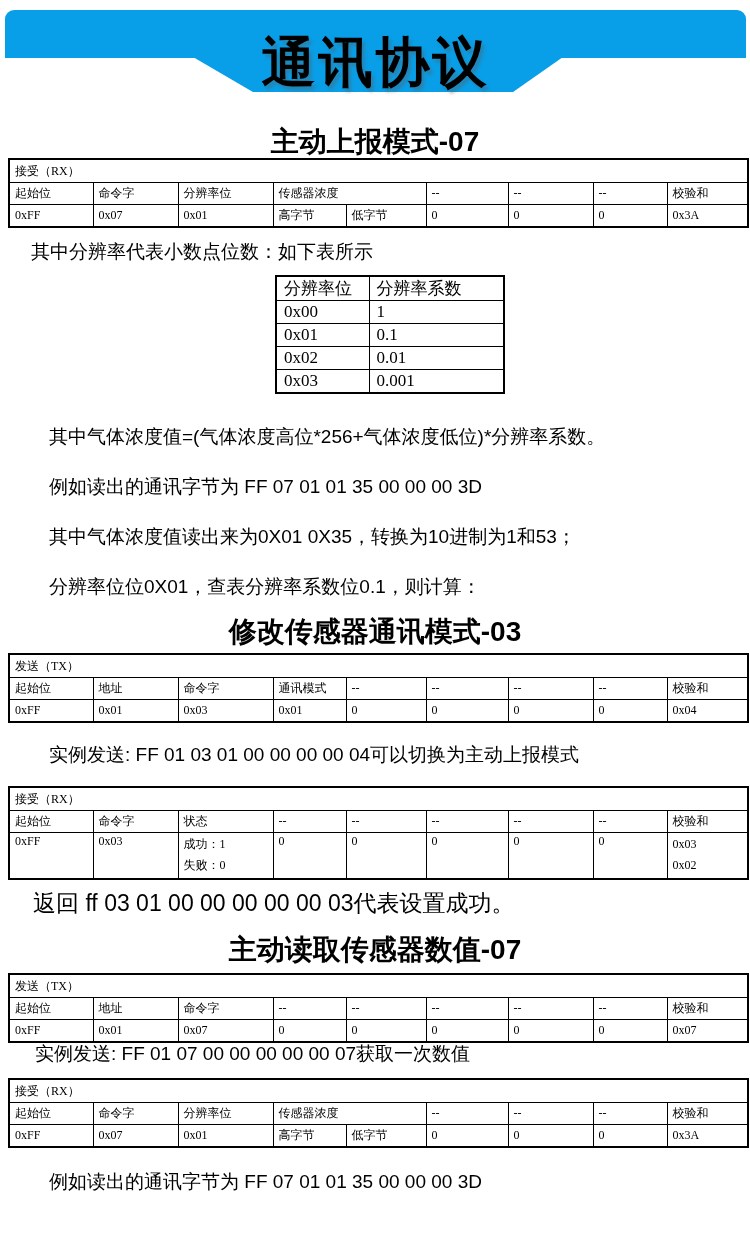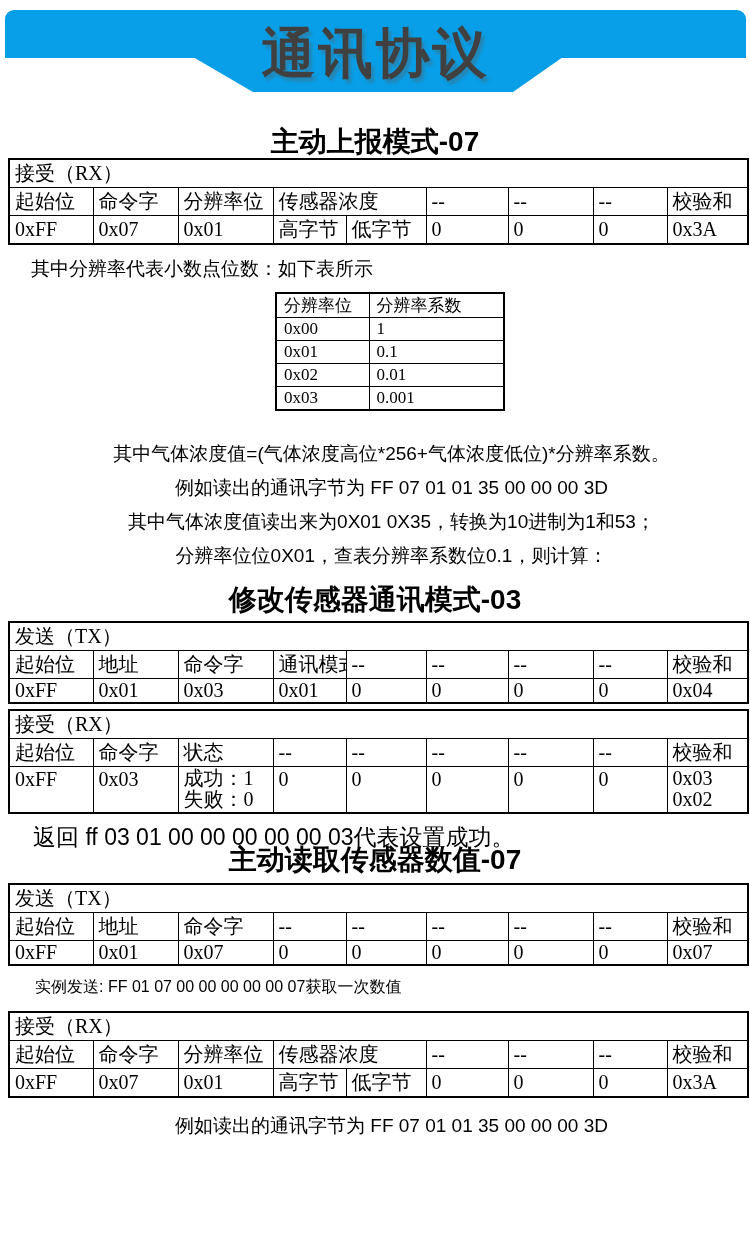--- a/index.html
+++ b/index.html
@@ -5,35 +5,35 @@
   html,body{margin:0;padding:0;background:#fff;}
   body{width:750px;height:1237px;overflow:hidden;color:#000;
        font-family:"Liberation Sans","DejaVu Sans",sans-serif;}
 
   
   .banner{position:relative;margin:10px 4px 0 5px;height:48px;
           background:#089fe8;border-radius:9px 9px 0 0;}
   .banner-trap{position:absolute;top:47px;left:188px;width:370px;height:35px;
           background:#089fe8;
           clip-path:polygon(0 0,100% 0,86.5% 100%,16.2% 100%);}
-  .banner-title{position:absolute;top:8px;left:0;right:0;text-align:center;
-          color:#404040;font-size:54px;font-weight:bold;letter-spacing:3px;
+  .banner-title{position:absolute;top:17px;left:0;right:0;text-align:center;
+          color:#000000;font-size:54px;font-weight:bold;letter-spacing:3px;
           line-height:70px;text-shadow:3px 4px 3px rgba(90,90,90,.35);}
 
   
   .sec-title{margin:0;text-align:center;font-size:28px;font-weight:bold;
           line-height:24px;}
   #t-s1{margin-top:72px;}
   #t-s2{margin-top:15px;}
-  #t-s3{}
+  #t-s3{margin-top:24px;}
 
   
   table.frame{border-collapse:collapse;table-layout:fixed;width:739px;
           margin-left:8px;border:2px solid #000;
-          font-family:"Liberation Serif","DejaVu Serif",serif;font-size:20px;}
+          font-family:"Liberation Serif","DejaVu Serif",serif;font-size:12px;}
   table.frame td{border:1px solid #000;padding:0 5px;height:21px;
           vertical-align:middle;overflow:hidden;white-space:nowrap;}
   table.frame tr.label-row td{height:22px;}
   table.frame tr.tall td{height:44px;vertical-align:top;padding-top:1px;}
   .cell-line{line-height:21px;}
 
   #tbl-rx1{margin-top:4px;}
   #tbl-tx1{margin-top:9px;}
   #tbl-rx2{margin-top:3px;}
   #tbl-tx2{margin-top:11px;}
@@ -42,27 +42,27 @@
   
   table.res{border-collapse:collapse;table-layout:fixed;width:228px;
           margin:12px 0 0 275px;border:2px solid #000;
           font-family:"Liberation Serif","DejaVu Serif",serif;font-size:17px;}
   table.res td{border:1px solid #000;padding:0 7px;height:22px;
           vertical-align:middle;white-space:nowrap;}
 
   
   .note{margin:13px 0 0 31px;font-size:19px;line-height:22px;}
   .para{margin-left:33px;font-size:19px;}
-  .para p{margin:0;text-align:center;}
+  .para p{margin:16px;}
   #para1{margin-top:26px;}
   #para1 p{line-height:34px;}
   #para2{margin-top:5px;}
   #para2 p{line-height:31px;}
   .return-line{margin:12px 0 0 33px;font-size:23px;line-height:22px;}
-  .example-line{margin:10px 0 0 35px;font-size:16px;line-height:22px;}
+  .example-line{margin:0 0 0 35px;font-size:19px;line-height:22px;}
   #para3{margin-top:10px;}
   #para3 p{line-height:35px;}
 </style>
 </head>
 <body>
 
 <div class="banner">
   <div class="banner-trap"></div>
   <div class="banner-title">通讯协议</div>
 </div>
@@ -184,20 +184,21 @@
     <td>0</td>
     <td>0</td>
     <td>0</td>
     <td>0</td>
     <td>0x04</td>
   </tr>
 </tbody>
   </table>
 
 <div class="para" id="para2">
+  <p>实例发送: FF 01 03 01 00 00 00 00 04可以切换为主动上报模式</p>
 </div>
 
 <table class="frame" id="tbl-rx2">
   <colgroup>
       <col style="width:84px">
       <col style="width:85px">
       <col style="width:95px">
       <col style="width:73px">
       <col style="width:80px">
       <col style="width:82px">

